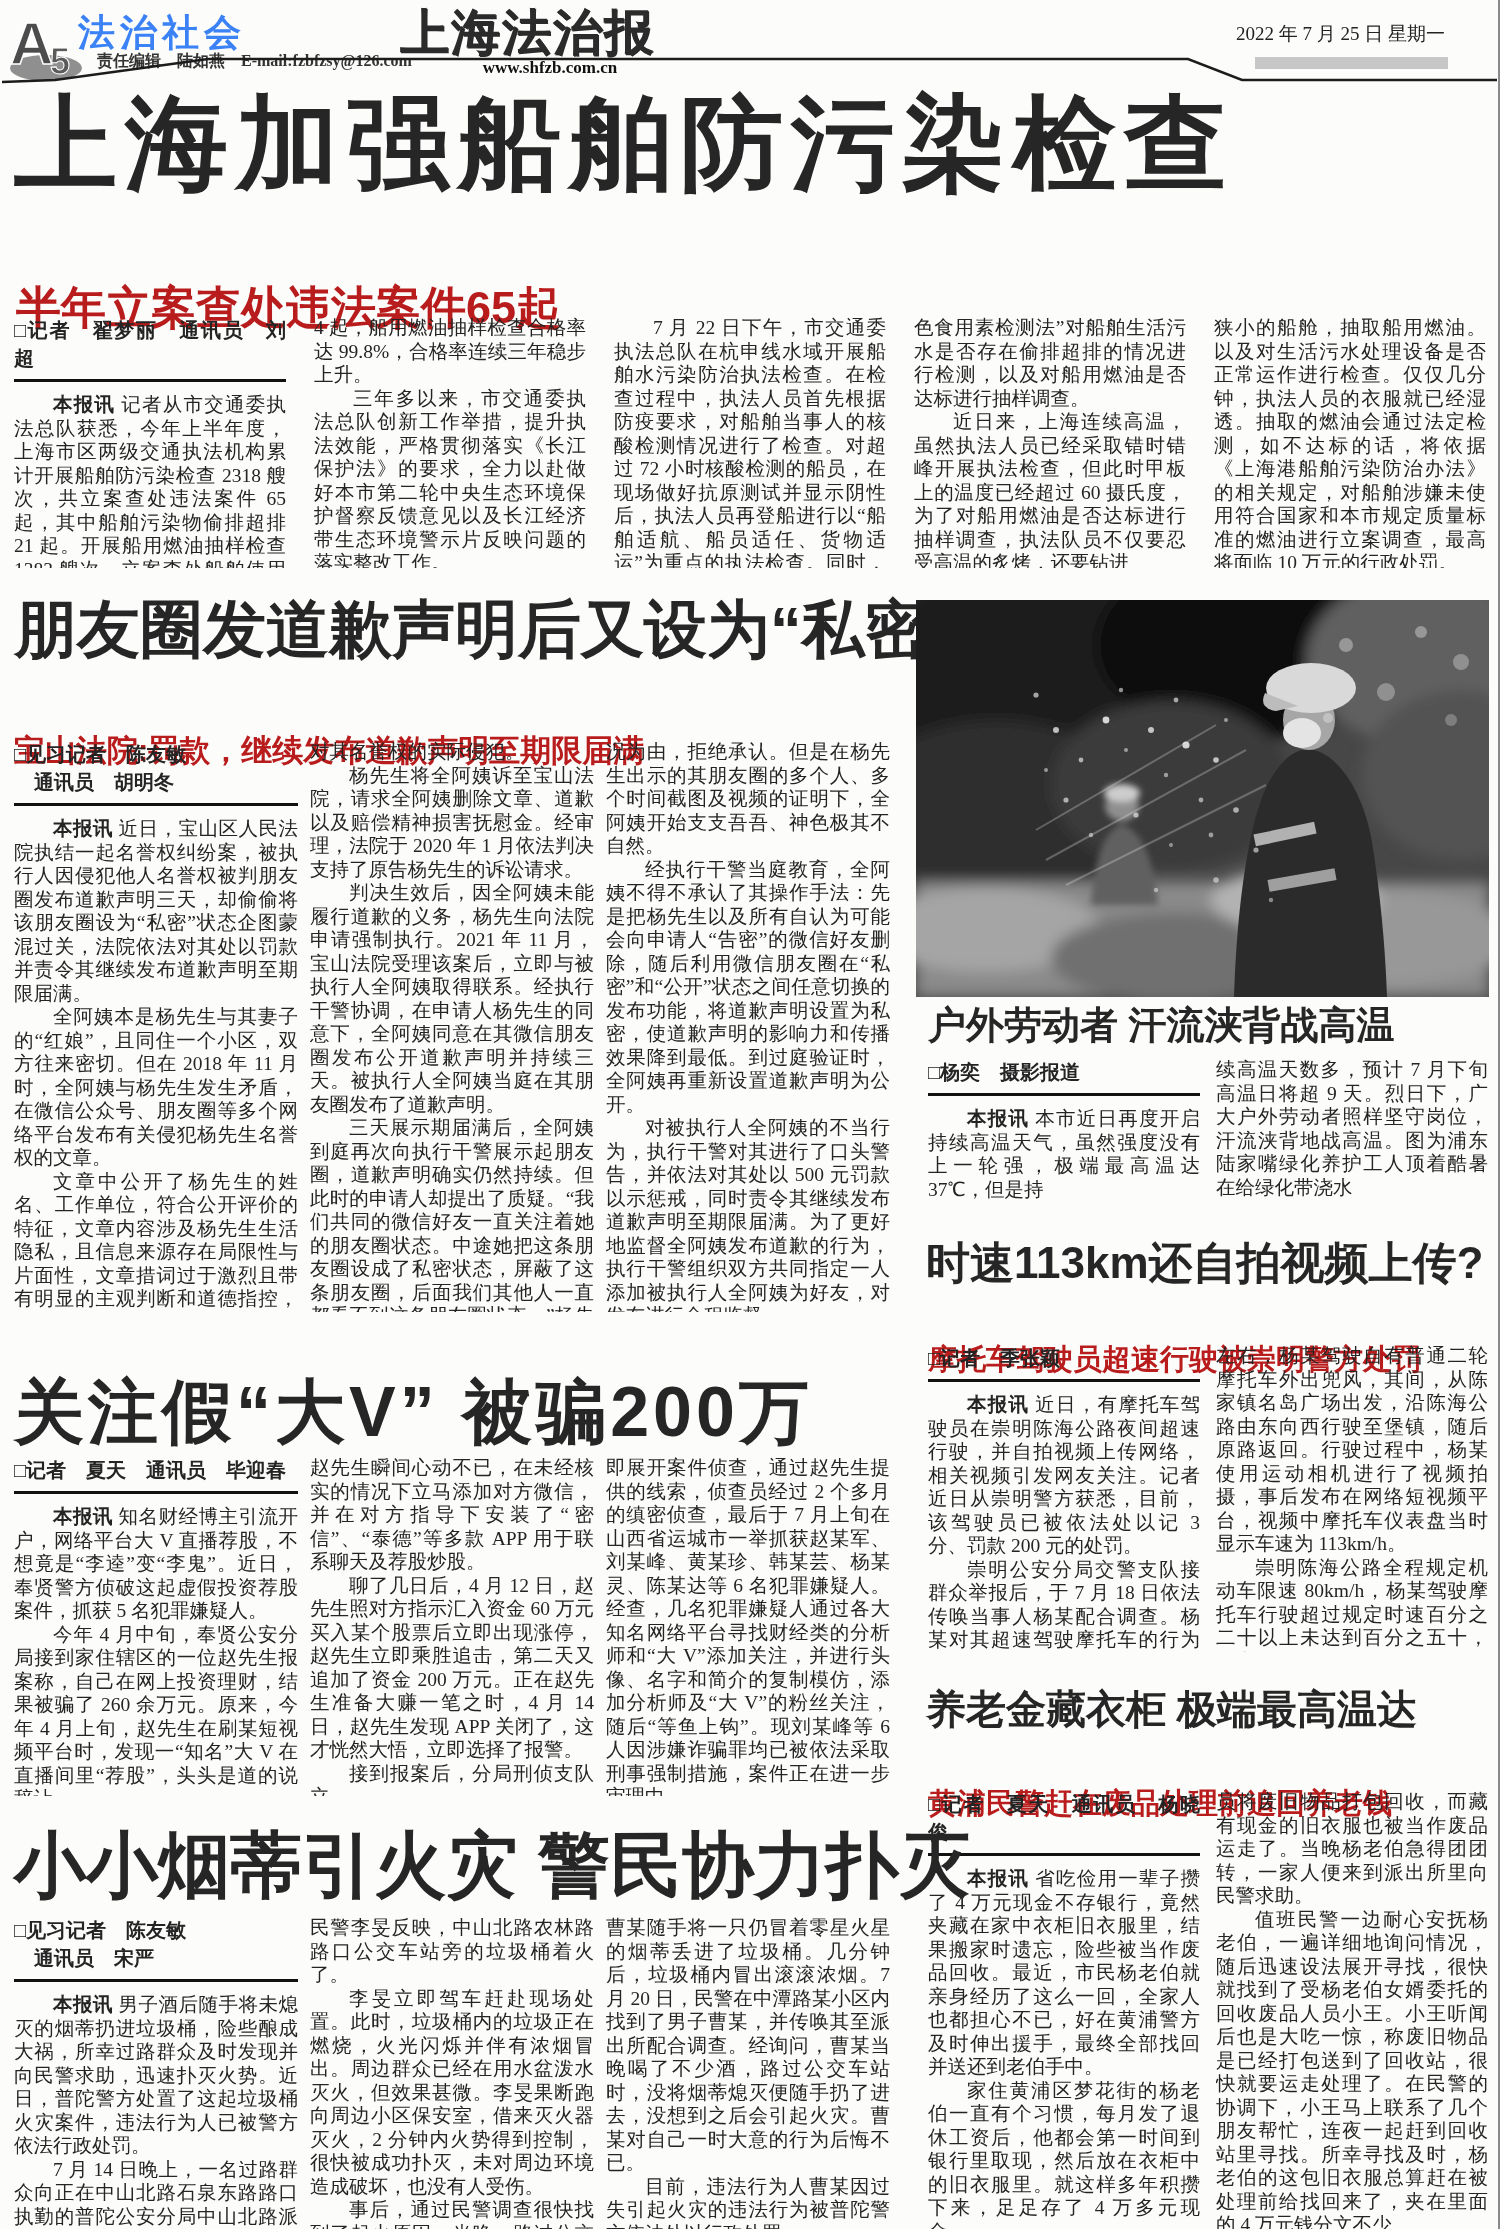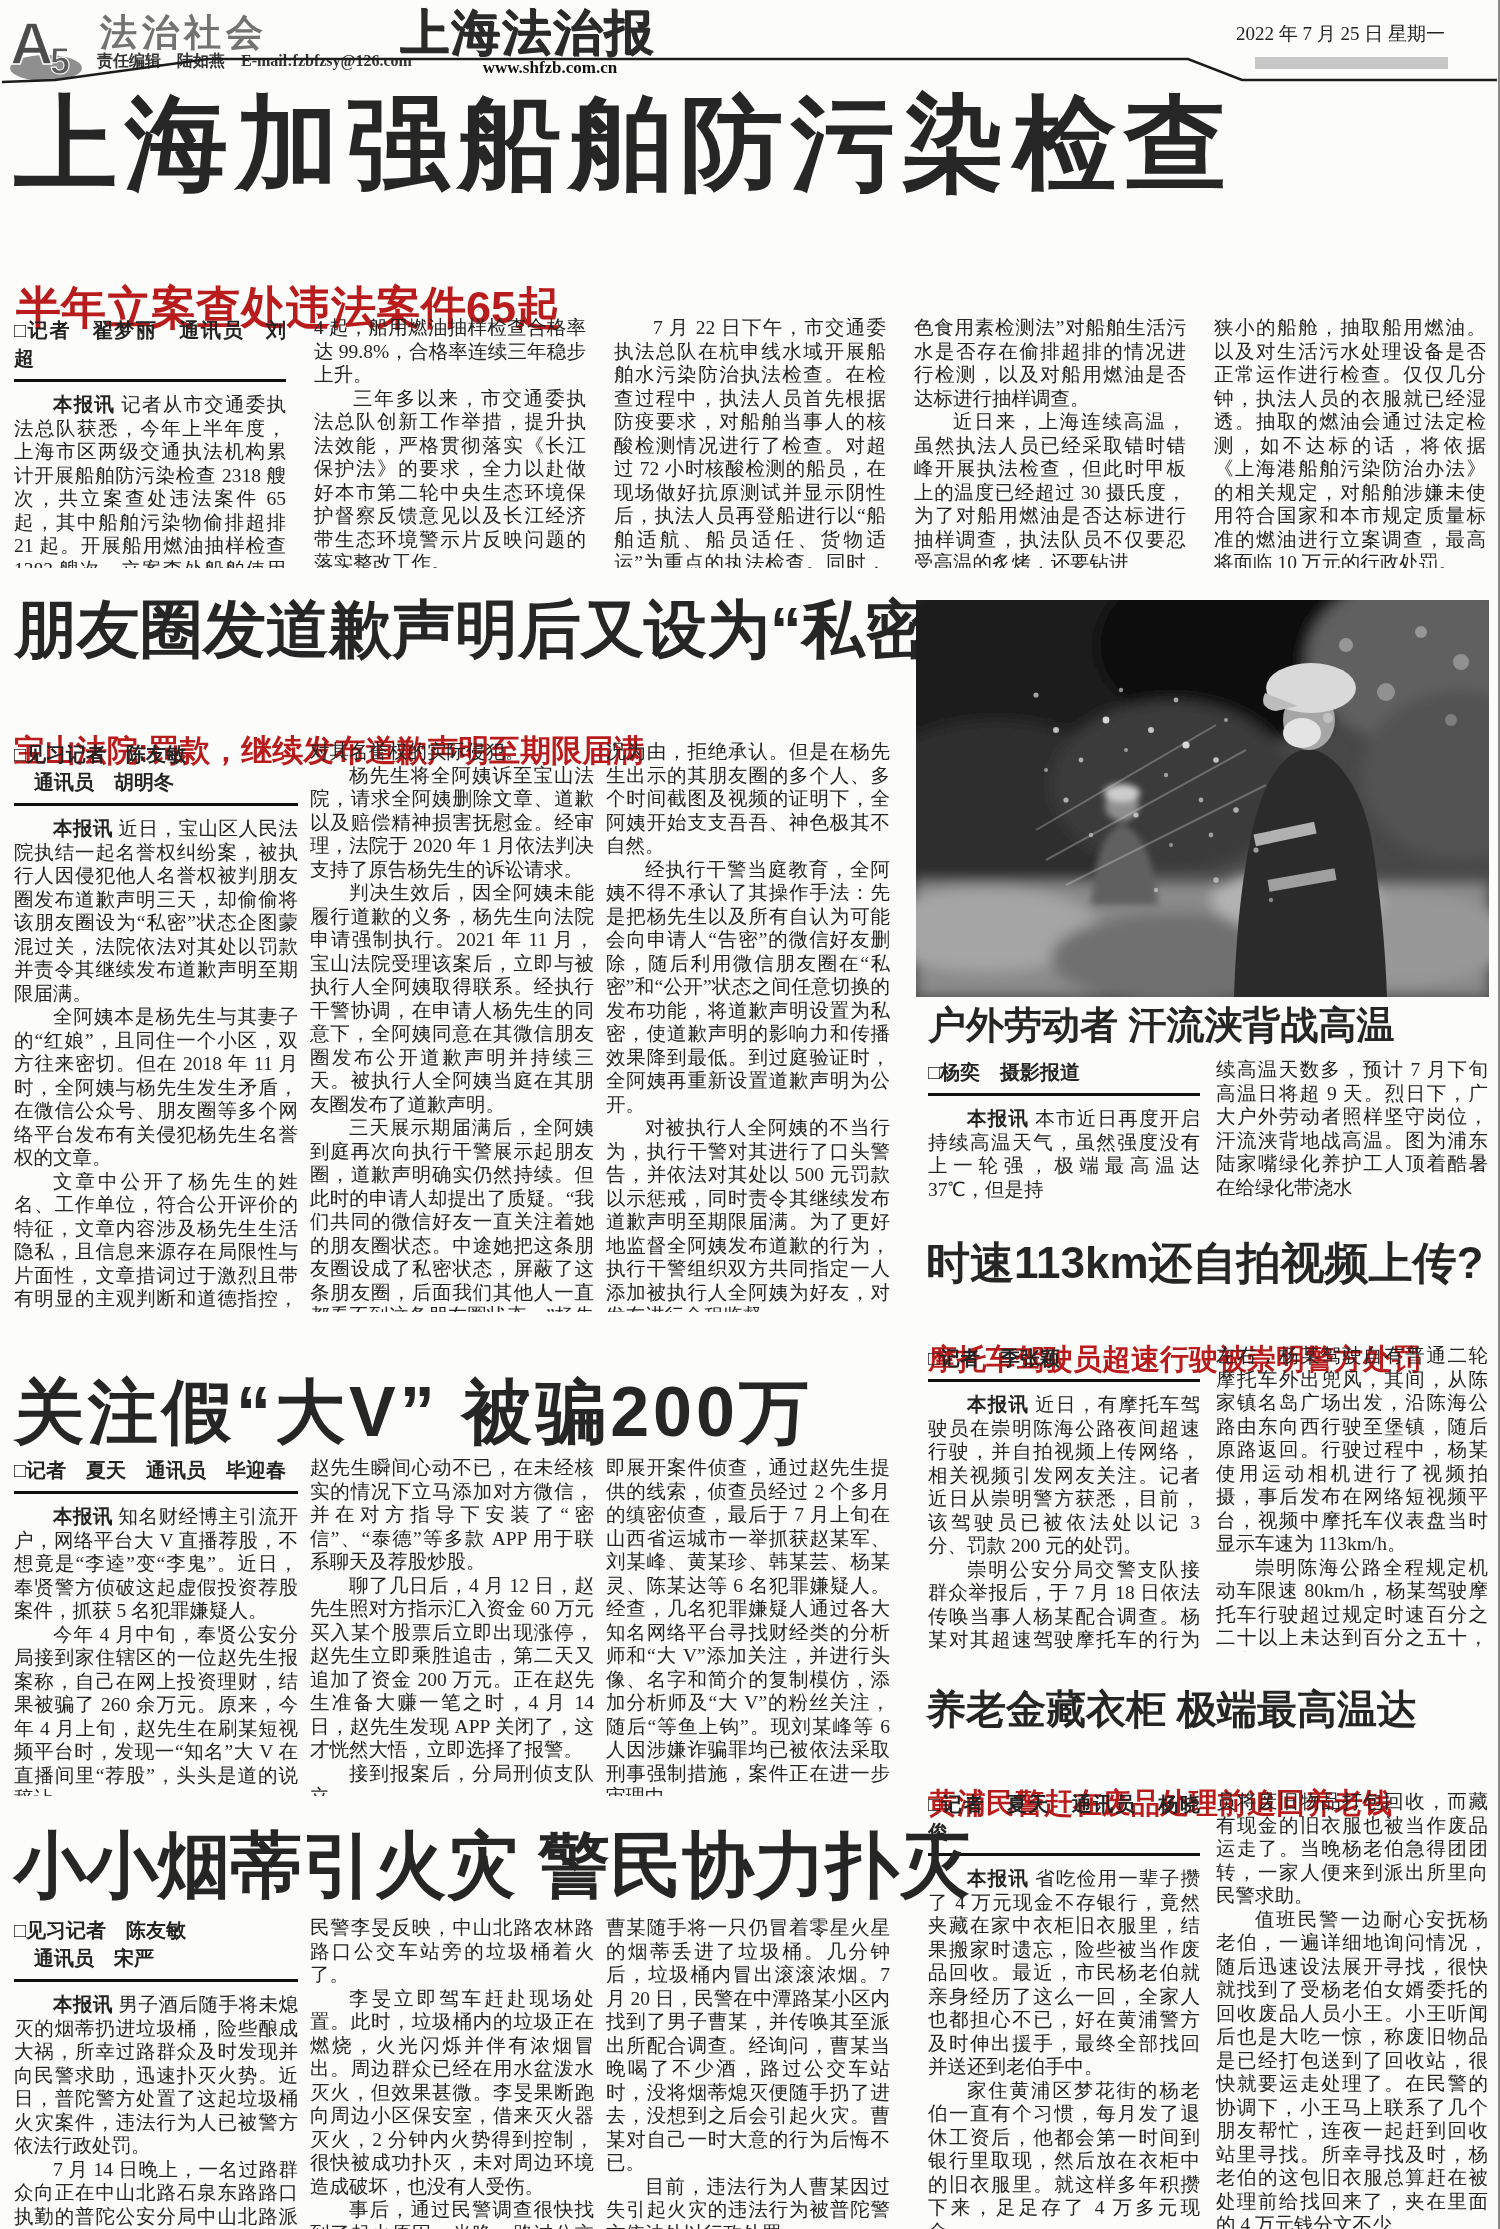--- a/index.html
+++ b/index.html
@@ -17,22 +17,22 @@
   .col.cont p:first-child{text-indent:0;}
   .col p b{font-family:"Liberation Sans",sans-serif;}
   .byline{font-family:"Liberation Sans",sans-serif;font-weight:700;font-size:20px;line-height:28px;
       border-bottom:3px solid #111;padding:0 0 7px 0;margin-bottom:11px;}
   .byline div{text-indent:0;}
   .masthead{position:absolute;left:400px;top:0;width:300px;text-align:left;font-size:49px;
       font-weight:900;font-family:"Liberation Serif",serif;letter-spacing:2px;color:#2b2b2b;
       text-shadow:1px 1px 0 #2b2b2b;}
   .website{position:absolute;left:400px;top:58px;width:300px;text-align:center;font-weight:700;
       font-size:17px;color:#111;}
-  .section-title{position:absolute;left:100px;top:8px;font-family:"Liberation Sans",sans-serif;
-      font-weight:900;font-size:37px;letter-spacing:5px;color:#737373;}
+  .section-title{position:absolute;left:78px;top:8px;font-family:"Liberation Sans",sans-serif;
+      font-weight:900;font-size:37px;letter-spacing:5px;color:#3b82f6;}
   .editor{position:absolute;left:97px;top:51px;font-size:16px;font-weight:600;color:#333;}
   .date{position:absolute;left:1140px;top:21px;width:305px;text-align:right;font-size:19px;color:#222;}
   .graybar{position:absolute;left:1255px;top:57px;width:193px;height:12px;background:#c7c7c7;}
   .photo{position:absolute;left:916px;top:600px;width:573px;height:397px;background:#444;overflow:hidden;}
 </style>
 </head>
 <body>
 
 <div class="page">
   <div class="edge"></div>
@@ -67,21 +67,21 @@
   </div>
   <div class="col cont w272" style="left:314px;top:316px;height:252px;">
       <p>4 起，船用燃油抽样检查合格率达 99.8%，合格率连续三年稳步上升。</p>
       <p>三年多以来，市交通委执法总队创新工作举措，提升执法效能，严格贯彻落实《长江保护法》的要求，全力以赴做好本市第二轮中央生态环境保护督察反馈意见以及长江经济带生态环境警示片反映问题的落实整改工作。</p>
     </div>
   <div class="col w272" style="left:614px;top:316px;height:252px;">
       <p>7 月 22 日下午，市交通委执法总队在杭申线水域开展船舶水污染防治执法检查。在检查过程中，执法人员首先根据防疫要求，对船舶当事人的核酸检测情况进行了检查。对超过 72 小时核酸检测的船员，在现场做好抗原测试并显示阴性后，执法人员再登船进行以“船舶适航、船员适任、货物适运”为重点的执法检查。同时，利用“红</p>
     </div>
   <div class="col cont w272" style="left:914px;top:316px;height:252px;">
       <p>色食用素检测法”对船舶生活污水是否存在偷排超排的情况进行检测，以及对船用燃油是否达标进行抽样调查。</p>
-      <p>近日来，上海连续高温，虽然执法人员已经采取错时错峰开展执法检查，但此时甲板上的温度已经超过 30 摄氏度，为了对船用燃油是否达标进行抽样调查，执法队员不仅要忍受高温的炙烤，还要钻进</p>
+      <p>近日来，上海连续高温，虽然执法人员已经采取错时错峰开展执法检查，但此时甲板上的温度已经超过 60 摄氏度，为了对船用燃油是否达标进行抽样调查，执法队员不仅要忍受高温的炙烤，还要钻进</p>
     </div>
   <div class="col cont w272" style="left:1214px;top:316px;height:252px;">
       <p>狭小的船舱，抽取船用燃油。以及对生活污水处理设备是否正常运作进行检查。仅仅几分钟，执法人员的衣服就已经湿透。抽取的燃油会通过法定检测，如不达标的话，将依据《上海港船舶污染防治办法》的相关规定，对船舶涉嫌未使用符合国家和本市规定质量标准的燃油进行立案调查，最高将面临 10 万元的行政处罚。</p>
     </div>
 
   <div class="hl" style="left:14px;top:596px;font-size:63px;">朋友圈发道歉声明后又设为“私密”</div>
   <div class="sub" style="left:14px;top:690px;font-size:31px;">宝山法院:罚款，继续发布道歉声明至期限届满</div>
 
   <div class="col w284" style="left:14px;top:740px;height:572px;">
     <div class="byline">

